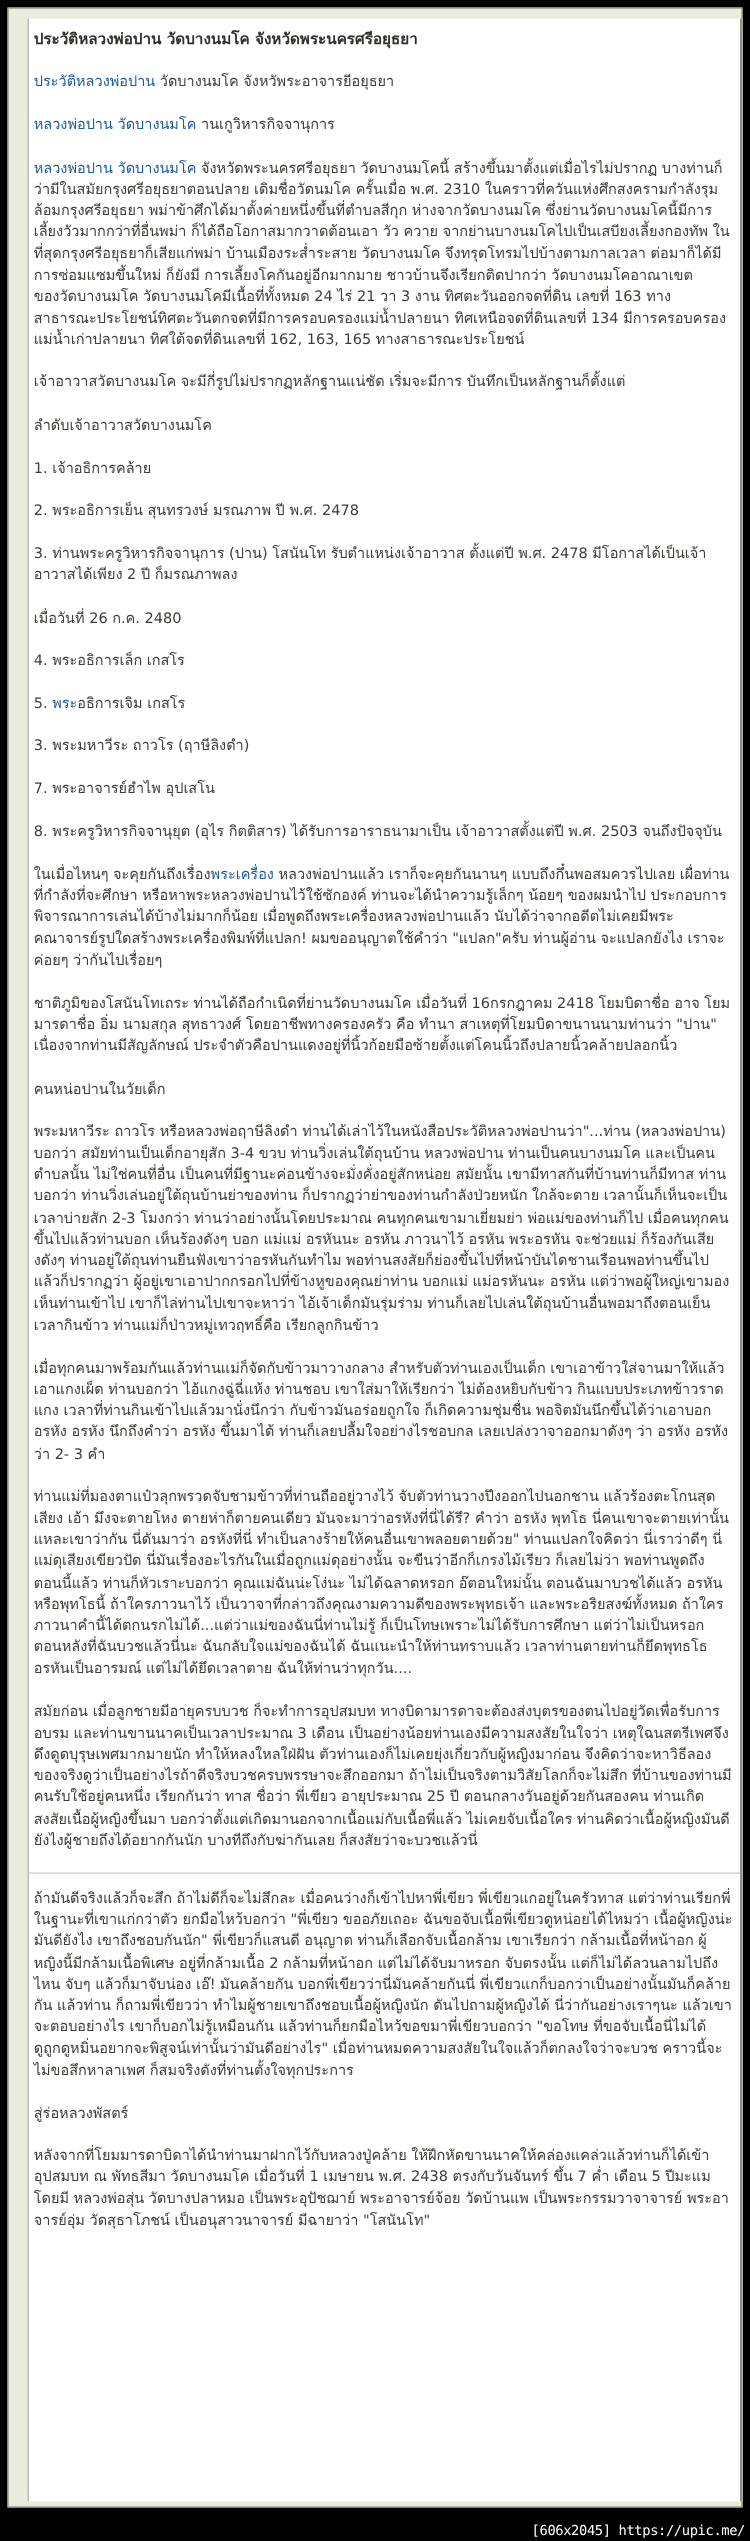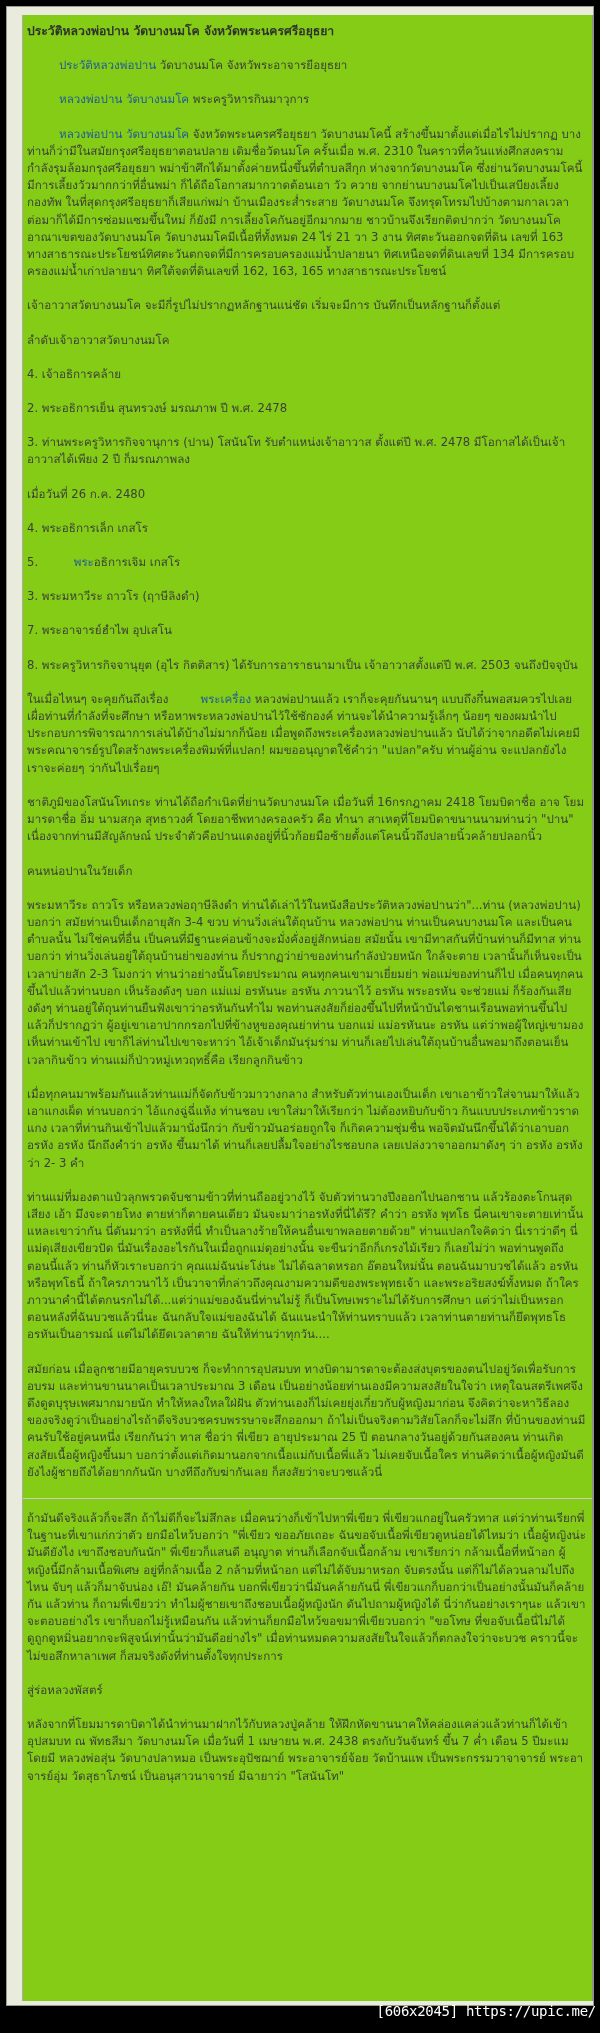--- a/index.html
+++ b/index.html
@@ -23,74 +23,73 @@
       background: #e9ecdd;
       border: 1px solid #9a9c94;
       box-sizing: border-box;
     }
     .content {
       position: absolute;
       left: 15px;
       top: 8px;
       width: 572px;
       height: 1986px;
-      background: #84cc16;
+      background: #ffffff;
       border-left: 1px solid #a9ab9f;
       border-right: 2px solid #8f918a;
       box-sizing: border-box;
       padding: 8px 6px 0 4px;
       color: #3b3f38;
       font-size: 11.6px;
       line-height: 17.2px;
     }
     .content p {
       margin: 0 0 17px 0;
     }
     .title {
       font-weight: bold;
       font-size: 12.2px;
       color: #2e322c;
     }
     .link {
       color: #1f5a9c;
-      margin-left: 32px;
     }
     .split {
       height: 1px;
       margin: 0 -6px 10px -4px;
       border-top: 1px solid #c9ccbd;
     }
     .watermark {
       position: absolute;
       right: 4px;
-      bottom: 14px;
+      bottom: 2px;
       color: #ffffff;
       font-family: "DejaVu Sans Mono", monospace;
-      font-size: 14px;
+      font-size: 11px;
       letter-spacing: -0.3px;
     }
   </style>
 </head>
 <body>
 
 <div class="frame">
   <div class="content">
 
     <p class="title">ประวัติหลวงพ่อปาน วัดบางนมโค จังหวัดพระนครศรีอยุธยา</p>
 
     <p><a class="link">ประวัติหลวงพ่อปาน</a><span> วัดบางนมโค จังหวัพระอาจารยีอยุธยา</span></p>
 
-    <p><a class="link">หลวงพ่อปาน วัดบางนมโค</a><span> พระครูวิหารกินมาวุการ</span></p>
+    <p><a class="link">หลวงพ่อปาน วัดบางนมโค</a><span> านเกูวิหารกิจจานุการ</span></p>
 
     <p><a class="link">หลวงพ่อปาน วัดบางนมโค</a><span> จังหวัดพระนครศรีอยุธยา วัดบางนมโคนี้ สร้างขึ้นมาตั้งแต่เมื่อไรไม่ปรากฏ บางท่านก็ว่ามีในสมัยกรุงศรีอยุธยาตอนปลาย เดิมชื่อวัดนมโค ครั้นเมื่อ พ.ศ. 2310 ในคราวที่ควันแห่งศึกสงครามกำลังรุมล้อมกรุงศรีอยุธยา พม่าข้าศึกได้มาตั้งค่ายหนึ่งขึ้นที่ตำบลสีกุก ห่างจากวัดบางนมโค ซึ่งย่านวัดบางนมโคนี้มีการเลี้ยงวัวมากกว่าที่อื่นพม่า ก็ได้ถือโอกาสมากวาดต้อนเอา วัว ควาย จากย่านบางนมโคไปเป็นเสบียงเลี้ยงกองทัพ ในที่สุดกรุงศรีอยุธยาก็เสียแก่พม่า บ้านเมืองระส่ำระสาย วัดบางนมโค จึงทรุดโทรมไปบ้างตามกาลเวลา ต่อมาก็ได้มีการซ่อมแซมขึ้นใหม่ ก็ยังมี การเลี้ยงโคกันอยู่อีกมากมาย ชาวบ้านจึงเรียกติดปากว่า วัดบางนมโคอาณาเขตของวัดบางนมโค วัดบางนมโคมีเนื้อที่ทั้งหมด 24 ไร่ 21 วา 3 งาน ทิศตะวันออกจดที่ดิน เลขที่ 163 ทางสาธารณะประโยชน์ทิศตะวันตกจดที่มีการครอบครองแม่น้ำปลายนา ทิศเหนือจดที่ดินเลขที่ 134 มีการครอบครองแม่น้ำเก่าปลายนา ทิศใต้จดที่ดินเลขที่ 162, 163, 165 ทางสาธารณะประโยชน์</span></p>
 
     <p>เจ้าอาวาสวัดบางนมโค จะมีกี่รูปไม่ปรากฏหลักฐานแน่ชัด เริ่มจะมีการ บันทึกเป็นหลักฐานก็ตั้งแต่</p>
     <p>ลำดับเจ้าอาวาสวัดบางนมโค</p>
 
-    <p>4. เจ้าอธิการคล้าย</p>
+    <p>1. เจ้าอธิการคล้าย</p>
     <p>2. พระอธิการเย็น สุนทรวงษ์ มรณภาพ ปี พ.ศ. 2478</p>
     <p>3. ท่านพระครูวิหารกิจจานุการ (ปาน) โสนันโท รับตำแหน่งเจ้าอาวาส ตั้งแต่ปี พ.ศ. 2478 มีโอกาสได้เป็นเจ้าอาวาสได้เพียง 2 ปี ก็มรณภาพลง</p>
     <p>เมื่อวันที่ 26 ก.ค. 2480</p>
     <p>4. พระอธิการเล็ก เกสโร</p>
     <p><span>5. </span><a class="link">พระ</a><span>อธิการเจิม เกสโร</span></p>
     <p>3. พระมหาวีระ ถาวโร (ฤาษีลิงดำ)</p>
     <p>7. พระอาจารย์ฮำไพ อุปเสโน</p>
     <p>8. พระครูวิหารกิจจานุยุต (อุไร กิตติสาร) ได้รับการอาราธนามาเป็น เจ้าอาวาสตั้งแต่ปี พ.ศ. 2503 จนถึงปัจจุบัน</p>
 
     <p><span>ในเมื่อไหนๆ จะคุยกันถึงเรื่อง</span><a class="link">พระเครื่อง</a><span> หลวงพ่อปานแล้ว เราก็จะคุยกันนานๆ แบบถึงกึ๋นพอสมควรไปเลย เผื่อท่านที่กำลังที่จะศึกษา หรือหาพระหลวงพ่อปานไว้ใช้ซักองค์ ท่านจะได้นำความรู้เล็กๆ น้อยๆ ของผมนำไป ประกอบการพิจารณาการเล่นได้บ้างไม่มากก็น้อย เมื่อพูดถึงพระเครื่องหลวงพ่อปานแล้ว นับได้ว่าจากอดีตไม่เคยมีพระคณาจารย์รูปใดสร้างพระเครื่องพิมพ์ที่แปลก! ผมขออนุญาตใช้คำว่า "แปลก"ครับ ท่านผู้อ่าน จะแปลกยังไง เราจะค่อยๆ ว่ากันไปเรื่อยๆ</span></p>

